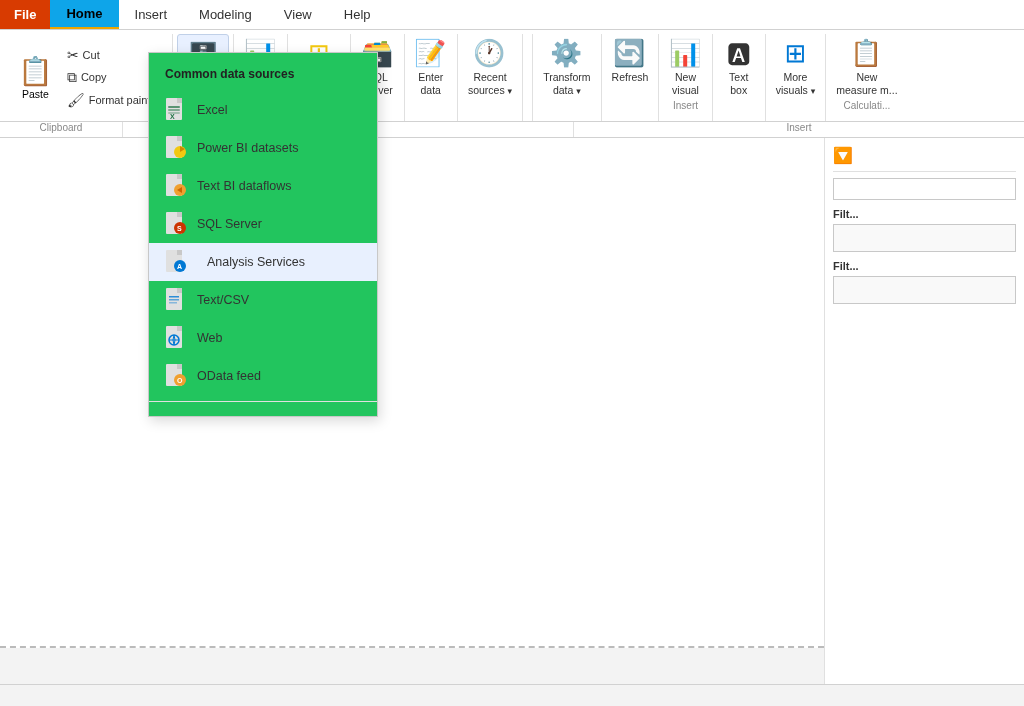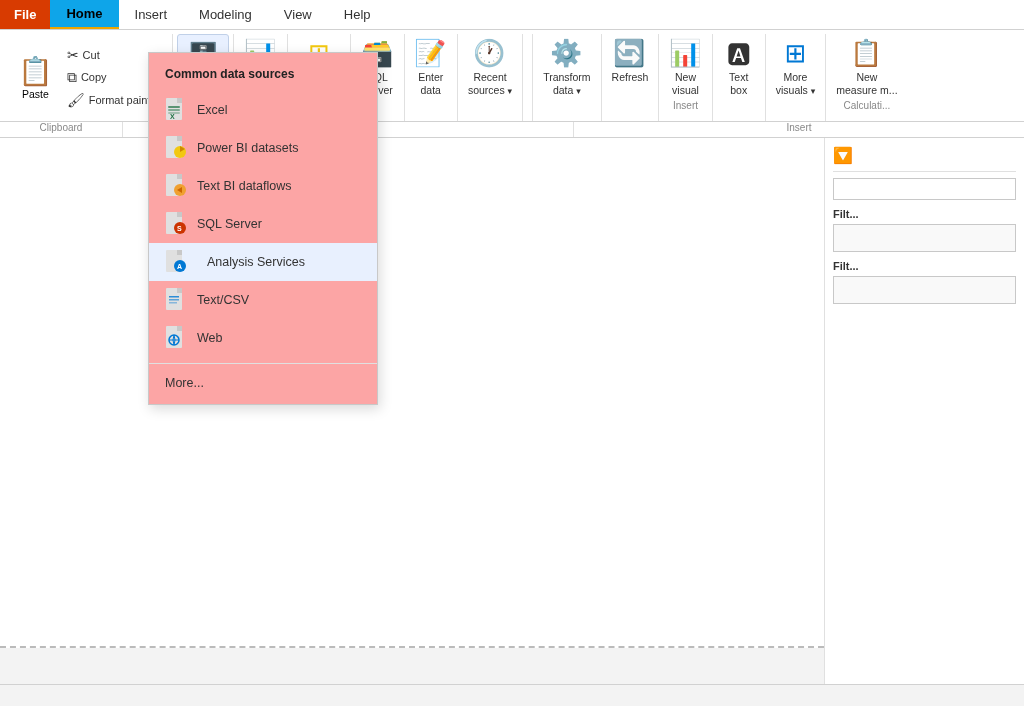--- a/index.html
+++ b/index.html
@@ -119,21 +119,21 @@
       padding-top: 10px;
       gap: 8px;
       align-items: center;
     }
 
     
     .dropdown-menu {
       position: absolute;
       left: 148px;
       top: 52px;
-      background: #fca5a5;
+      background: #22c55e;
       border: 1px solid #c8c8c8;
       box-shadow: 2px 4px 12px rgba(0,0,0,0.15);
       width: 230px;
       z-index: 100;
       padding: 8px 0;
     }
     .dropdown-header {
       font-size: 12px;
       font-weight: 700;
       padding: 6px 16px 10px 16px;
@@ -418,20 +418,30 @@
         <rect x="11" y="0" width="5" height="5" fill="#c8c8c8"></rect>
         <circle cx="8" cy="14" r="5" fill="none" stroke="#0078d4" stroke-width="1.5"></circle>
         <line x1="3" y1="14" x2="13" y2="14" stroke="#0078d4" stroke-width="1"></line>
         <path d="M8 9 Q10 14 8 19" fill="none" stroke="#0078d4" stroke-width="1"></path>
         <path d="M8 9 Q6 14 8 19" fill="none" stroke="#0078d4" stroke-width="1"></path>
       </svg>
     </div>
     <span>Web</span>
   </div>
 
+  <div class="dropdown-item">
+    <div class="item-icon">
+      <svg width="20" height="24" viewBox="0 0 20 24">
+        <rect x="0" y="0" width="16" height="22" rx="1" fill="#e0e0e0"></rect>
+        <rect x="11" y="0" width="5" height="5" fill="#c8c8c8"></rect>
+        <circle cx="14" cy="16" r="6" fill="#f0a030"></circle>
+        <text x="11" y="19" font-size="7" fill="white" font-weight="bold">O</text>
+      </svg>
+    </div>
+    <span>OData feed</span>
+  </div>
 
 
   <hr class="dropdown-divider">
 
-  <div class="dropdown-more">More...</div>
 </div>
 
 <div class="status-bar"></div>
 
 </body></html>

